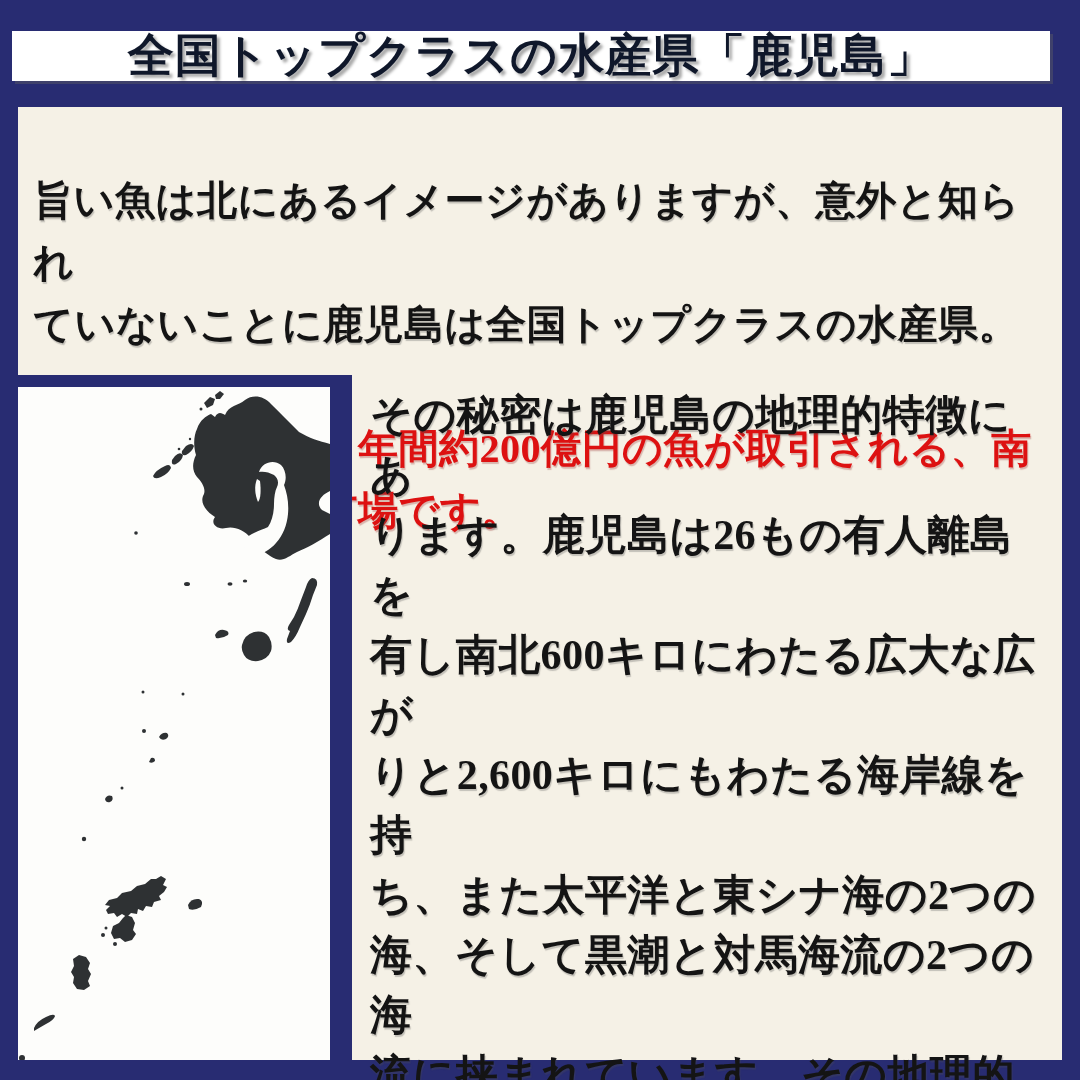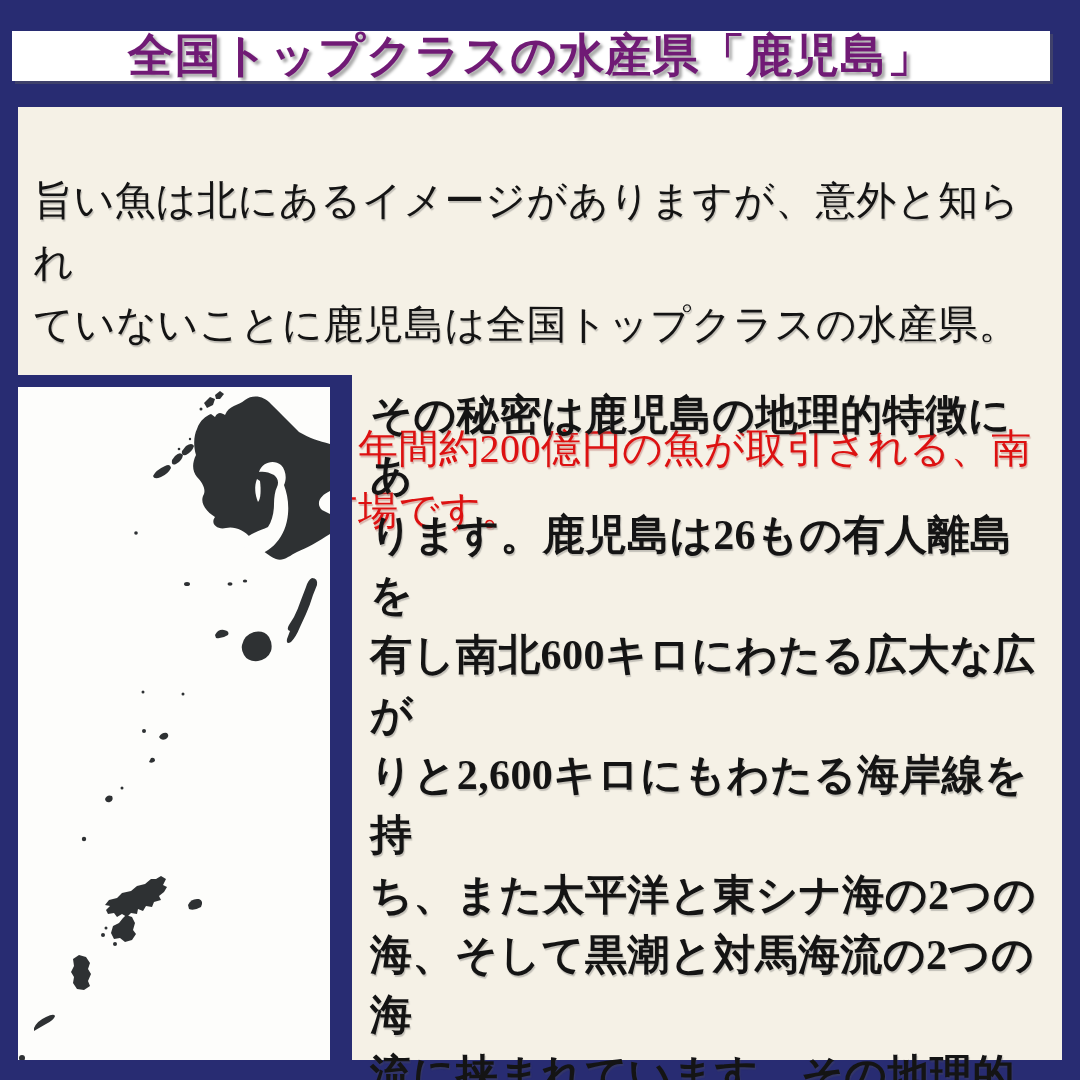--- a/index.html
+++ b/index.html
@@ -19,32 +19,32 @@
     overflow:hidden;
     font-family:"Liberation Serif","DejaVu Serif",serif;
   }
   .header-bar{
     position:absolute;left:12px;top:31px;width:1038px;height:50px;
     background:#ffffff;
     display:flex;align-items:center;justify-content:center;
     box-shadow:3px 3px 0 rgba(90,90,100,0.45);
   }
   .header-title{
-    font-size:46px;font-weight:bold;color:#701a75;
+    font-size:46px;font-weight:bold;color:#0f172a;
     letter-spacing:1px;white-space:nowrap;
     text-shadow:3px 3px 3px rgba(0,0,0,0.35);
     line-height:1;
   }
   .content-panel{
     position:absolute;left:18px;top:107px;width:1044px;height:953px;
     background:var(--cream);
   }
   .intro-block{
     position:absolute;left:33px;top:108px;width:1016px;
-    font-weight:normal;font-size:40px;line-height:62px;
+    font-weight:bold;font-size:40px;line-height:62px;
     letter-spacing:0.5px;
     white-space:pre-line;
     text-shadow:1px 1.5px 1px rgba(80,80,80,0.3);
   }
   .intro-black{color:var(--ink);}
   .intro-red{color:var(--red);text-shadow:1px 1.5px 1px rgba(150,40,40,0.3);}
   .map-frame{
     position:absolute;left:18px;top:375px;width:334px;height:685px;
     background:var(--navy);
   }

